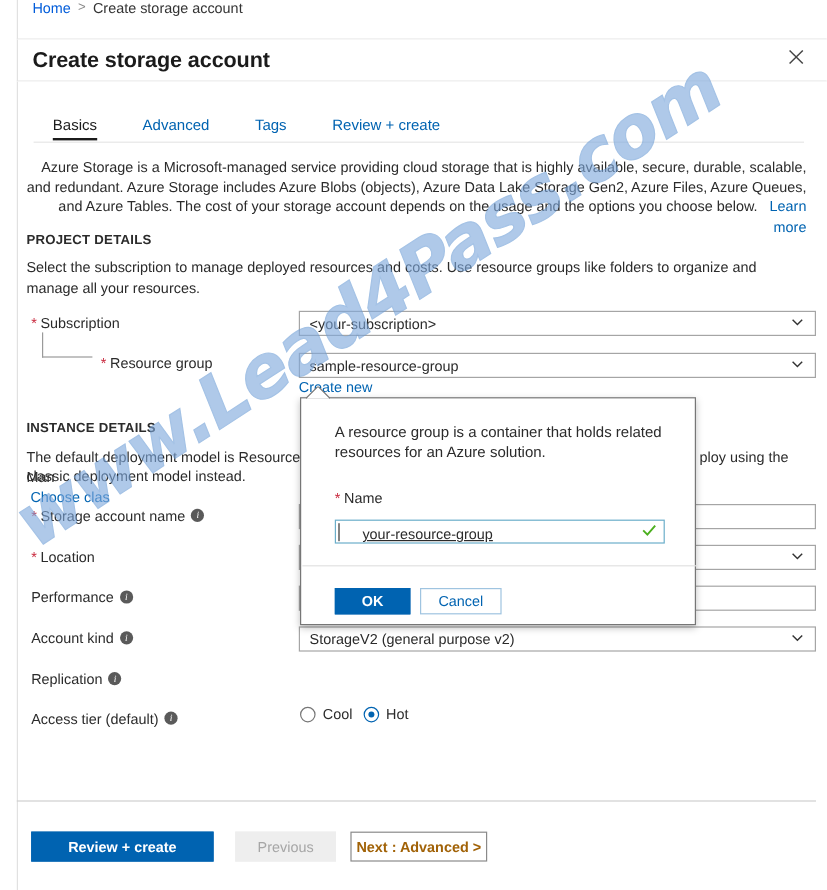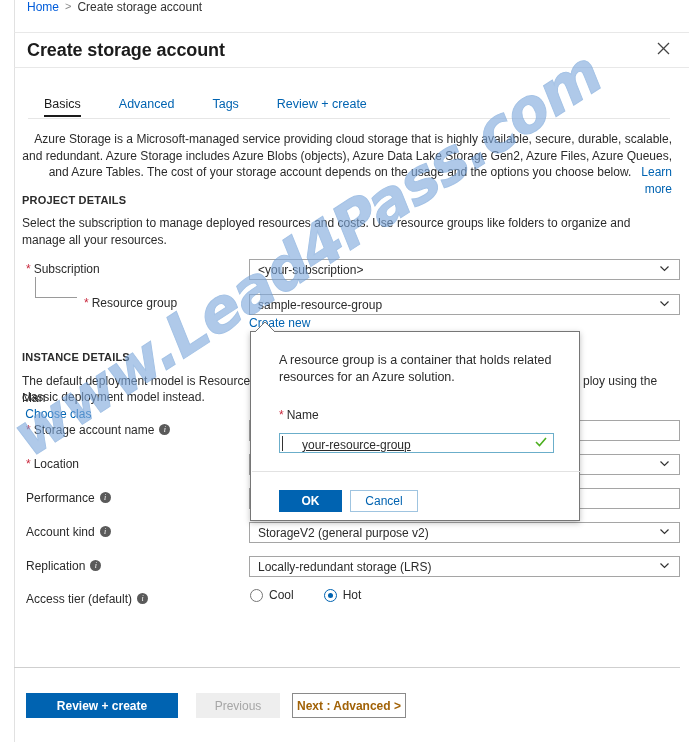--- a/index.html
+++ b/index.html
@@ -250,21 +250,21 @@
     cursor: pointer;
   }
 
   
   .radio-group {
     position: absolute;
     left: 250px;
     top: 588px;
     display: flex;
     align-items: center;
-    gap: 30px;
+    gap: 9px;
   }
   .radio {
     display: flex;
     align-items: center;
     cursor: pointer;
     font-size: 12px;
     color: #2b2b2b;
   }
   .radio .dot {
     width: 13px;
@@ -572,28 +572,20 @@
     <span>StorageV2 (general purpose v2)</span>
     <span class="chev">
       <svg width="11" height="11" viewBox="0 0 11 11">
           <polyline points="1.5,3.5 5.5,7.5 9.5,3.5" fill="none" stroke="#333" stroke-width="1.2"></polyline>
         </svg>
     </span>
   </div>
 
   <div class="field-label" style="left:26px; top:559px;">
     <span>Replication</span><span class="info-icon">i</span>
-  </div>
-  <div class="control" style="top:556px;">
-    <span>Locally-redundant storage (LRS)</span>
-    <span class="chev">
-      <svg width="11" height="11" viewBox="0 0 11 11">
-          <polyline points="1.5,3.5 5.5,7.5 9.5,3.5" fill="none" stroke="#333" stroke-width="1.2"></polyline>
-        </svg>
-    </span>
   </div>
 
   <div class="field-label" style="left:26px; top:592px;">
     <span>Access tier (default)</span><span class="info-icon">i</span>
   </div>
   <div class="radio-group">
     <div class="radio">
       <span class="dot"></span>
       <span>Cool</span>
     </div>

